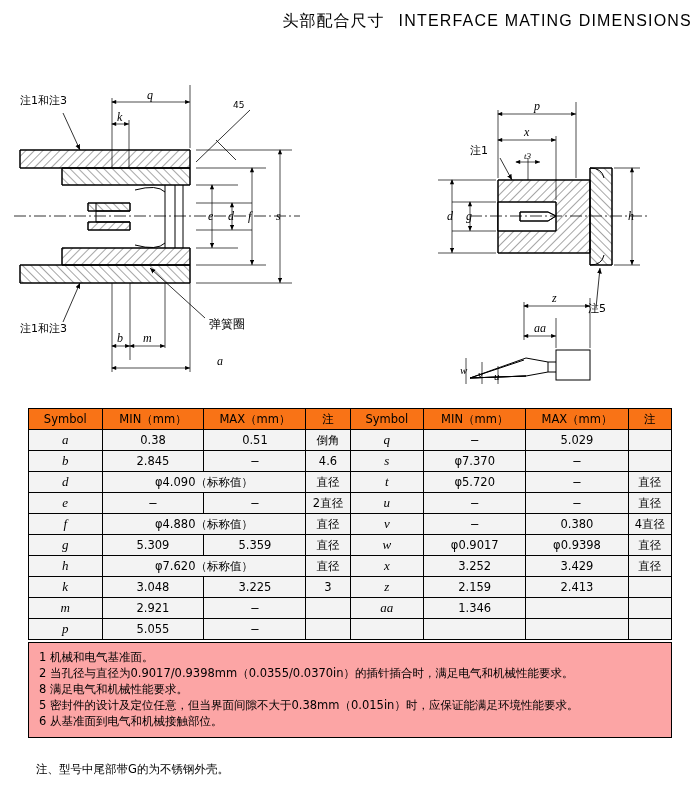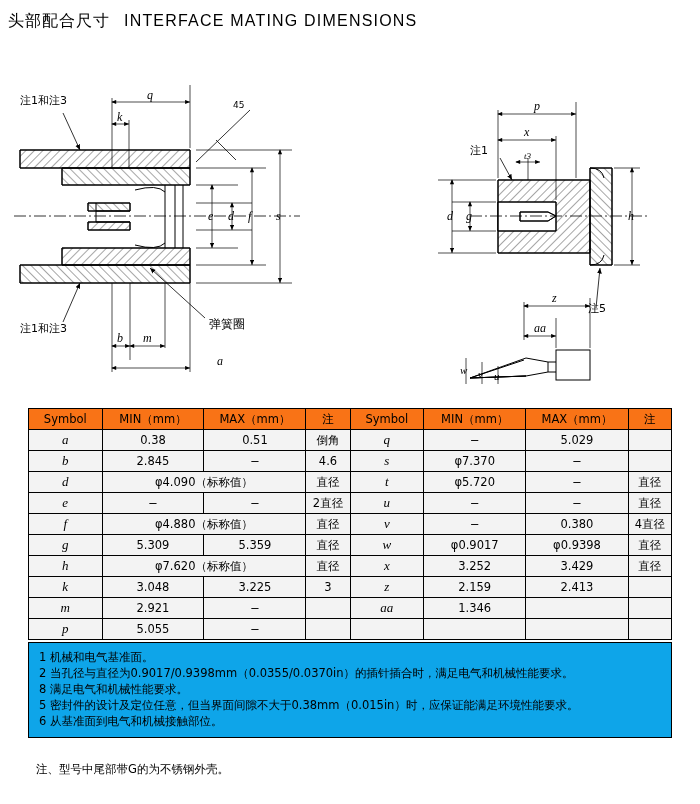--- a/index.html
+++ b/index.html
@@ -23,20 +23,21 @@
   
   .title-bar {
     position: absolute;
     left: 8px;
     top: 8px;
     width: 684px;
     height: 26px;
     display: flex;
     align-items: center;
     gap: 14px;
+    justify-content: flex-end;
   }
   .title-cn {
     font-size: 16px;
     letter-spacing: 1px;
     font-family: "DejaVu Sans", sans-serif;
   }
   .title-en {
     font-size: 16px;
     letter-spacing: 1.2px;
   }
@@ -82,21 +83,21 @@
   .col-min { width: 104px; }
   .col-max { width: 104px; }
   .col-note { width: 42px; }
   
   .notes {
     position: absolute;
     left: 28px;
     top: 642px;
     width: 644px;
     border: 1px solid #000000;
-    background: #0ea5e9;
+    background: #fca5a5;
     padding: 6px 10px 8px 10px;
     box-sizing: border-box;
   }
   .notes div {
     font-size: 11.5px;
     line-height: 16px;
     font-family: "DejaVu Sans", sans-serif;
     white-space: nowrap;
   }
   .footnote {

